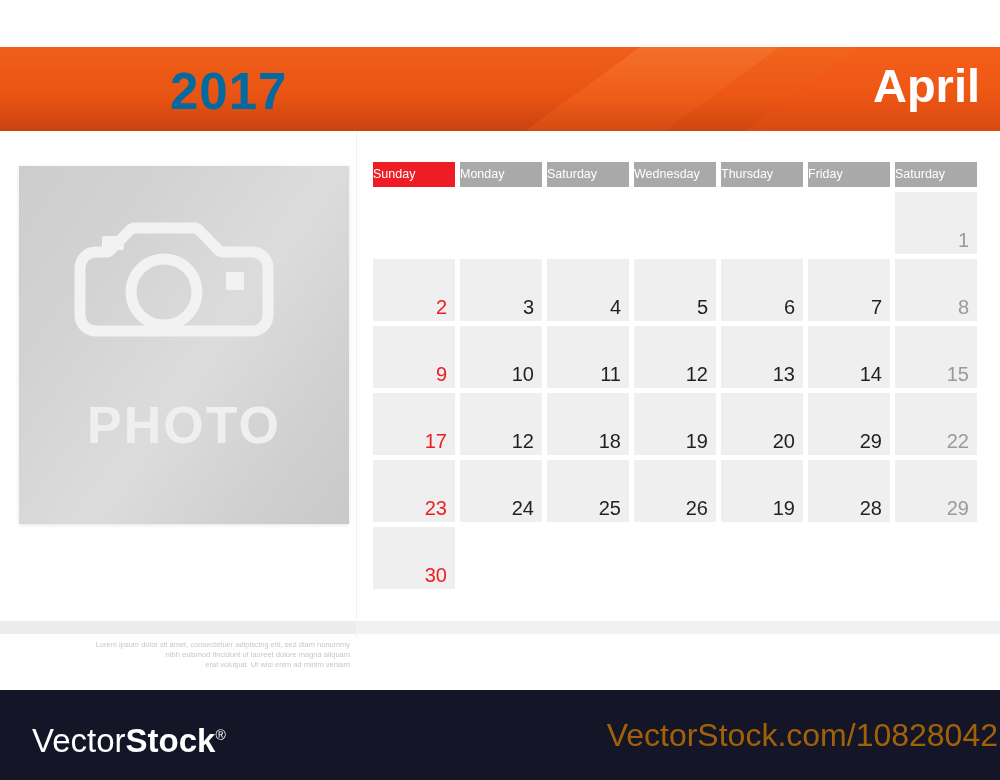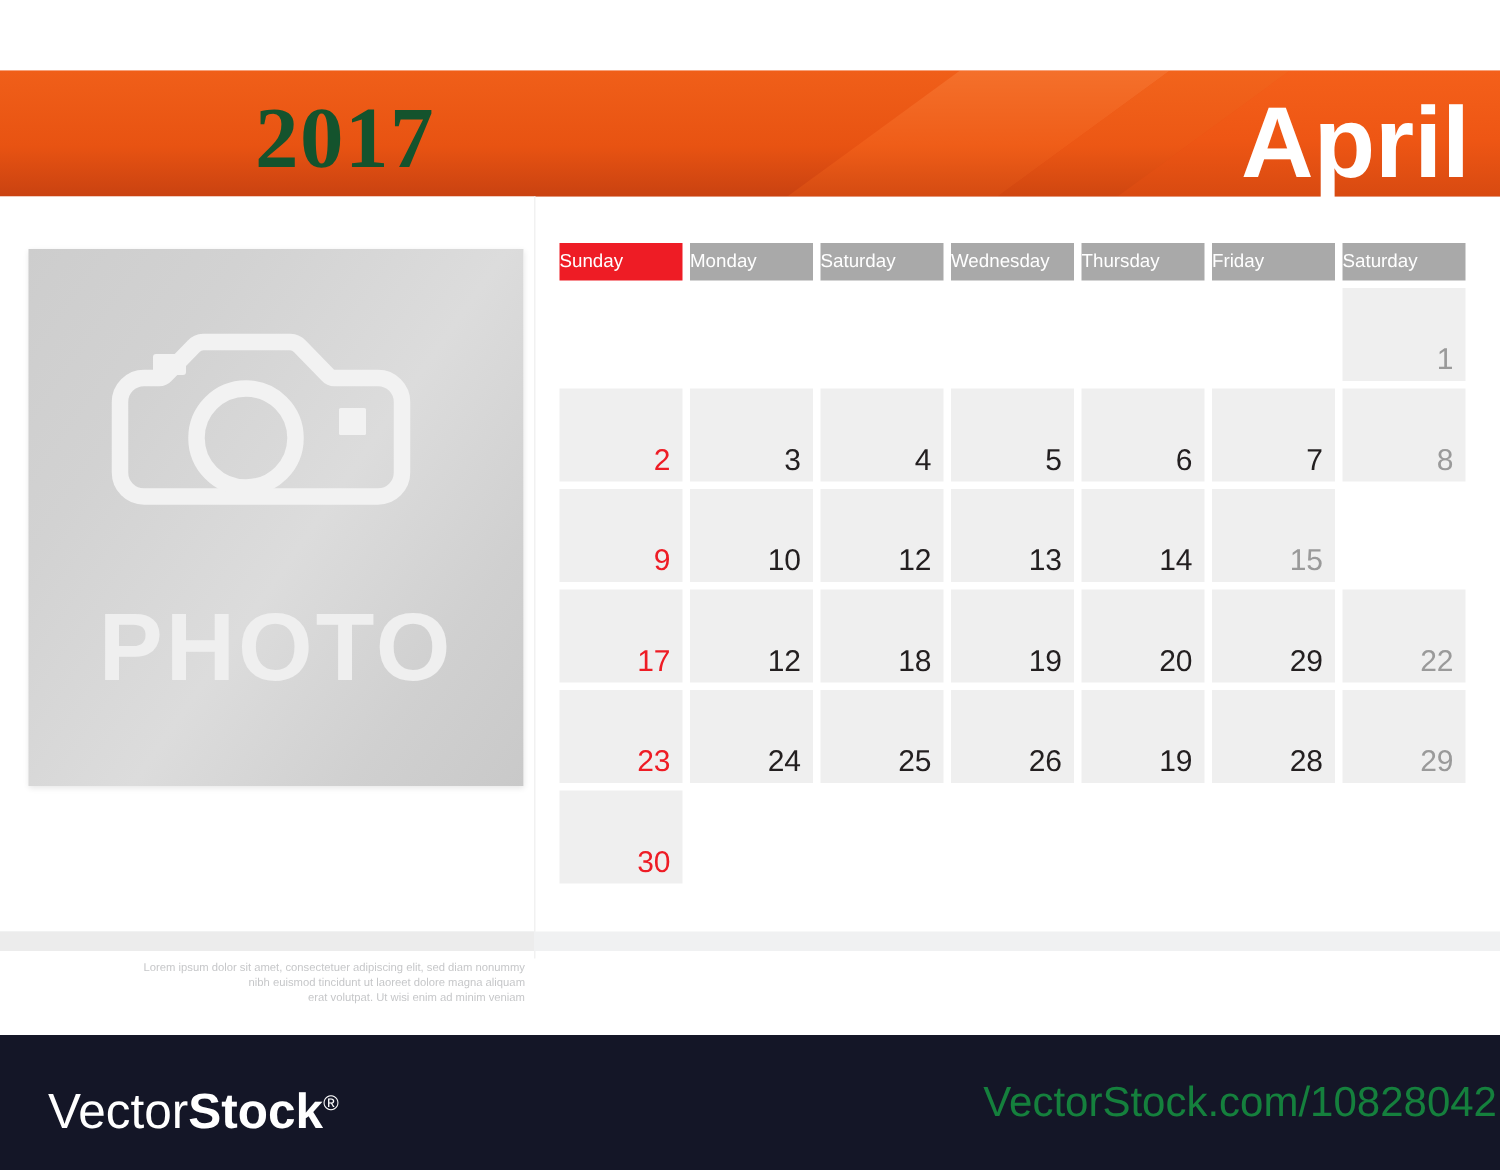--- a/index.html
+++ b/index.html
@@ -60,33 +60,32 @@
     left: 0; top: 0;
     width: 100%; height: 100%;
     background: linear-gradient(180deg, #f4601a 0%, #ee5614 55%, #d84a11 100%);
     clip-path: polygon(86% 0, 100% 0, 100% 100%, 74.5% 100%);
   }
 
   .year {
     position: absolute;
     left: 170px;
     top: 50px;
-    font-size: 58px;
+    font-size: 51px;
     font-weight: bold;
-    color: #14532d;
+    color: #0369a1;
     letter-spacing: 1px;
     line-height: 84px;
     z-index: 5;
-    font-family: Liberation Serif, serif;
   }
   .month {
     position: absolute;
     right: 20px;
-    top: 54px;
-    font-size: 67px;
+    top: 44px;
+    font-size: 47px;
     font-weight: bold;
     color: #ffffff;
     line-height: 84px;
     z-index: 5;
   }
 
   
   .photo-panel {
     position: absolute;
     left: 0;
@@ -110,21 +109,21 @@
     left: 50%;
     top: 56px;
     transform: translateX(-50%);
   }
   .photo-word {
     position: absolute;
     left: 0;
     right: 0;
     top: 233px;
     text-align: center;
-    font-size: 64px;
+    font-size: 52px;
     font-weight: bold;
     color: #efefef;
     letter-spacing: 2px;
     line-height: 1;
   }
   .caption {
     position: absolute;
     left: 60px;
     top: 640px;
     width: 290px;
@@ -224,22 +223,22 @@
   .vs-logo .light { font-weight: normal; }
   .vs-logo .bold { font-weight: bold; }
   .vs-logo .reg {
     font-size: 14px;
     vertical-align: super;
   }
   .vs-url {
     position: absolute;
     right: 34px;
     top: 17px;
-    font-size: 28px;
-    color: #15803d;
+    font-size: 32px;
+    color: #a16207;
     line-height: 56px;
     white-space: nowrap;
   }
 </style>
 </head>
 <body>
 
 <div class="page">
 
   <div class="header">
@@ -320,20 +319,23 @@
           </div>
         </div>
         <div class="cal-row">
           <div class="cell">
             <span class="num sun">9</span>
           </div>
           <div class="cell">
             <span class="num">10</span>
           </div>
           <div class="cell">
+            <span class="num">11</span>
+          </div>
+          <div class="cell">
             <span class="num">12</span>
           </div>
           <div class="cell">
             <span class="num">13</span>
           </div>
           <div class="cell">
             <span class="num">14</span>
           </div>
           <div class="cell">
             <span class="num sat">15</span>

